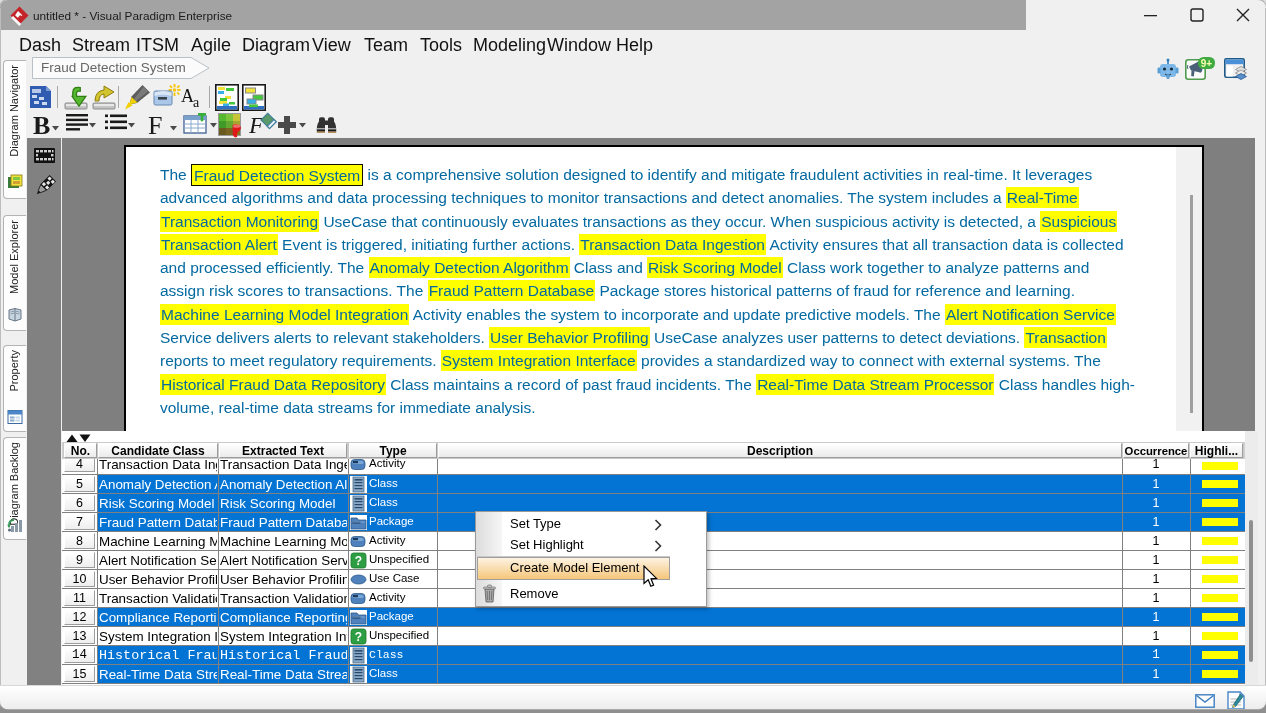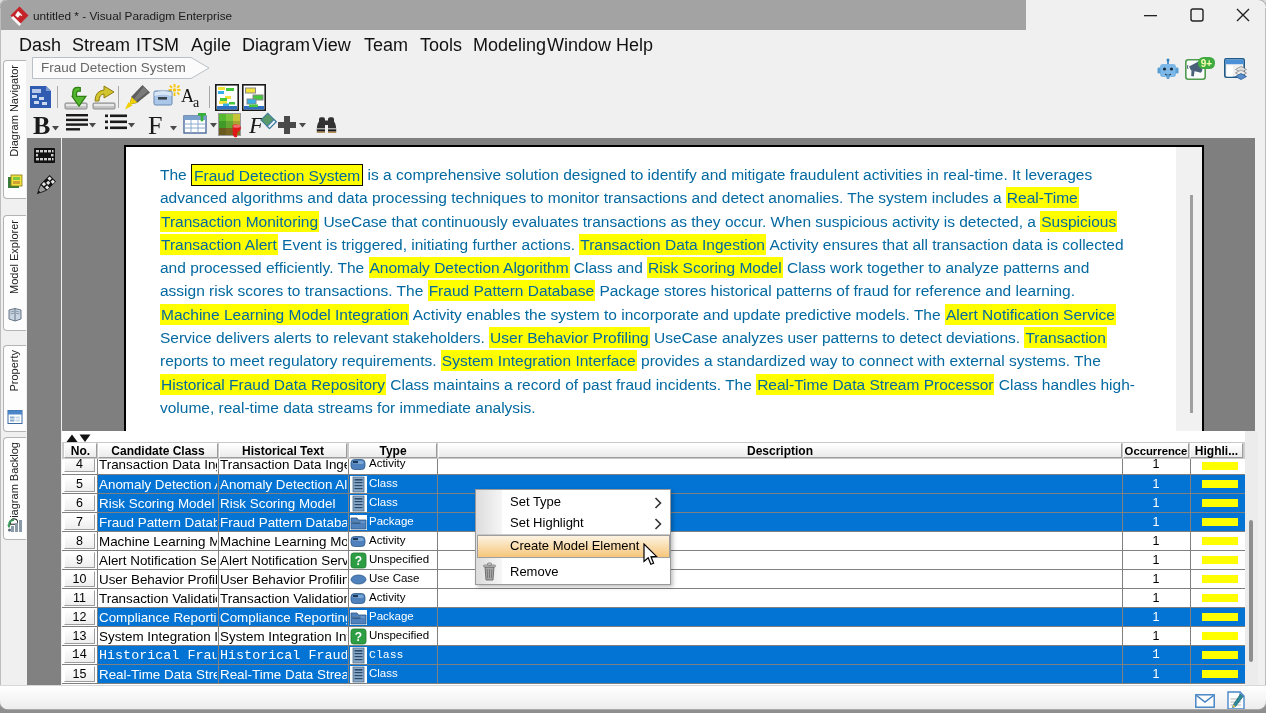--- a/index.html
+++ b/index.html
@@ -38,21 +38,21 @@
 
   
   #tablepanel { position:absolute; left:62px; top:431px; width:1183px; height:254px; background:#ffffff; }
   .hdrcell { position:absolute; top:1px; height:15px; background:linear-gradient(#ffffff,#ebebeb); border:1px solid #9c9c9c; border-top-color:#ffffff; border-left-color:#ffffff; box-shadow:0 0 0 1px #c9c9c9; font-size:12px; font-weight:bold; text-align:center; line-height:14px; color:#000; }
   .numcell { position:absolute; left:2px; width:31px; background:linear-gradient(#ffffff,#eeeeee); border:1px solid #9c9c9c; border-top-color:#ffffff; border-left-color:#ffffff; font-size:12.5px; text-align:center; color:#000; }
   .row { position:absolute; left:0; width:1183px; border-bottom:1px solid #808080; overflow:hidden; }
   .vline { position:absolute; top:0; bottom:0; width:1px; background:#808080; }
   .cellclip { overflow:hidden; white-space:nowrap; }
 
   
-  #ctxmenu { position:absolute; left:475px; top:489px; width:196px; height:96px; background:#ffffff; border:1px solid #9a9a9a; box-shadow:2px 2px 4px rgba(0,0,0,.25); }
+  #ctxmenu { position:absolute; left:475px; top:511px; width:232px; height:96px; background:#ffffff; border:1px solid #9a9a9a; box-shadow:2px 2px 4px rgba(0,0,0,.25); }
   #ctxicons { position:absolute; left:0; top:0; bottom:0; width:26px; background:linear-gradient(90deg,#dcdcdc,#f6f6f6); }
   .ctxitem { position:absolute; left:34px; font-size:13px; color:#000; }
 
   
   #statusbar { position:absolute; left:0; top:685px; width:1266px; height:24px; background:linear-gradient(#ffffff,#ededed); border-top:1px solid #d8d8d8; border-radius:0 0 8px 8px; }
 </style>
 </head>
 <body>
 <div style="position:absolute; left:0; top:0; width:1266px; height:18px; background:#dcdcdc;"></div>
 <div id="win">
@@ -384,21 +384,21 @@
   </div>
 
   <div id="tablepanel">
     <svg class="abs" style="left:4px; top:3px;" width="26" height="9" viewBox="0 0 26 9">
         <path d="M6 0.5 L11.5 8 L0.5 8 Z" fill="#111"></path>
         <path d="M13.5 0.5 L24.5 0.5 L19 8 Z" fill="#111"></path>
       </svg>
     <div class="abs" style="left:0; top:11px; width:1183px; height:17px; background:#cfcfcf;">
       <div class="hdrcell" style="left:2px; width:33px;">No.</div>
       <div class="hdrcell" style="left:36px; width:120px;">Candidate Class</div>
-      <div class="hdrcell" style="left:157px; width:128px;">Historical Text</div>
+      <div class="hdrcell" style="left:157px; width:128px;">Extracted Text</div>
       <div class="hdrcell" style="left:287px; width:88px;">Type</div>
       <div class="hdrcell" style="left:376px; width:684px;">Description</div>
       <div class="hdrcell" style="left:1061px; width:66px; font-size:11.3px;">Occurrence</div>
       <div class="hdrcell" style="left:1128px; width:53px;">Highli...</div>
     </div>
     <div class="row" style="top:28px; height:16px;">
       <div class="abs" style="left:35px; top:0; width:1148px; height:16px; background:#ffffff;"></div>
       <div class="numcell" style="top:-3px; height:16px; line-height:15px;">4</div>
       <div class="abs cellclip" style="left:37px; top:-3px; width:118px; height:17px; font-size:13.4px; line-height:17px; color:#000000;">Transaction Data Ingestion</div>
       <div class="abs cellclip" style="left:158px; top:-3px; width:127px; height:17px; font-size:13.4px; line-height:17px; color:#000000;">Transaction Data Ingestion</div>

